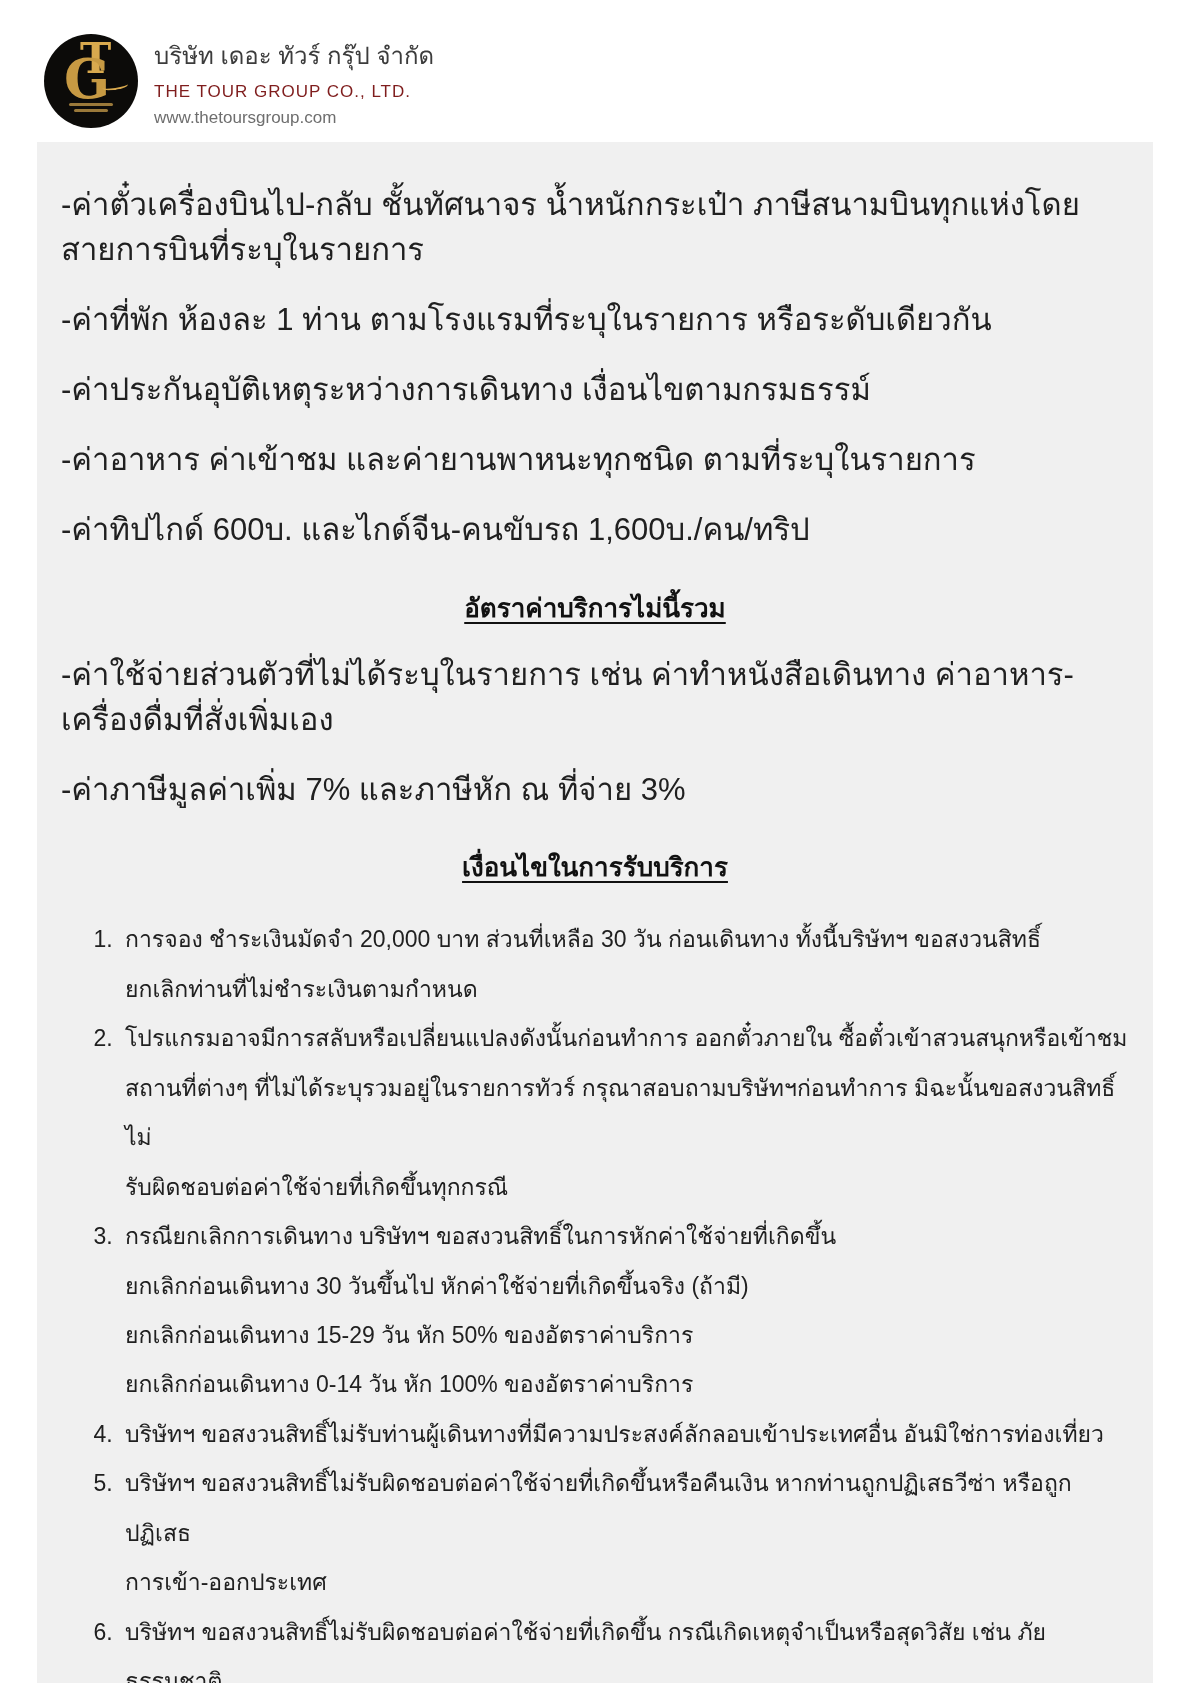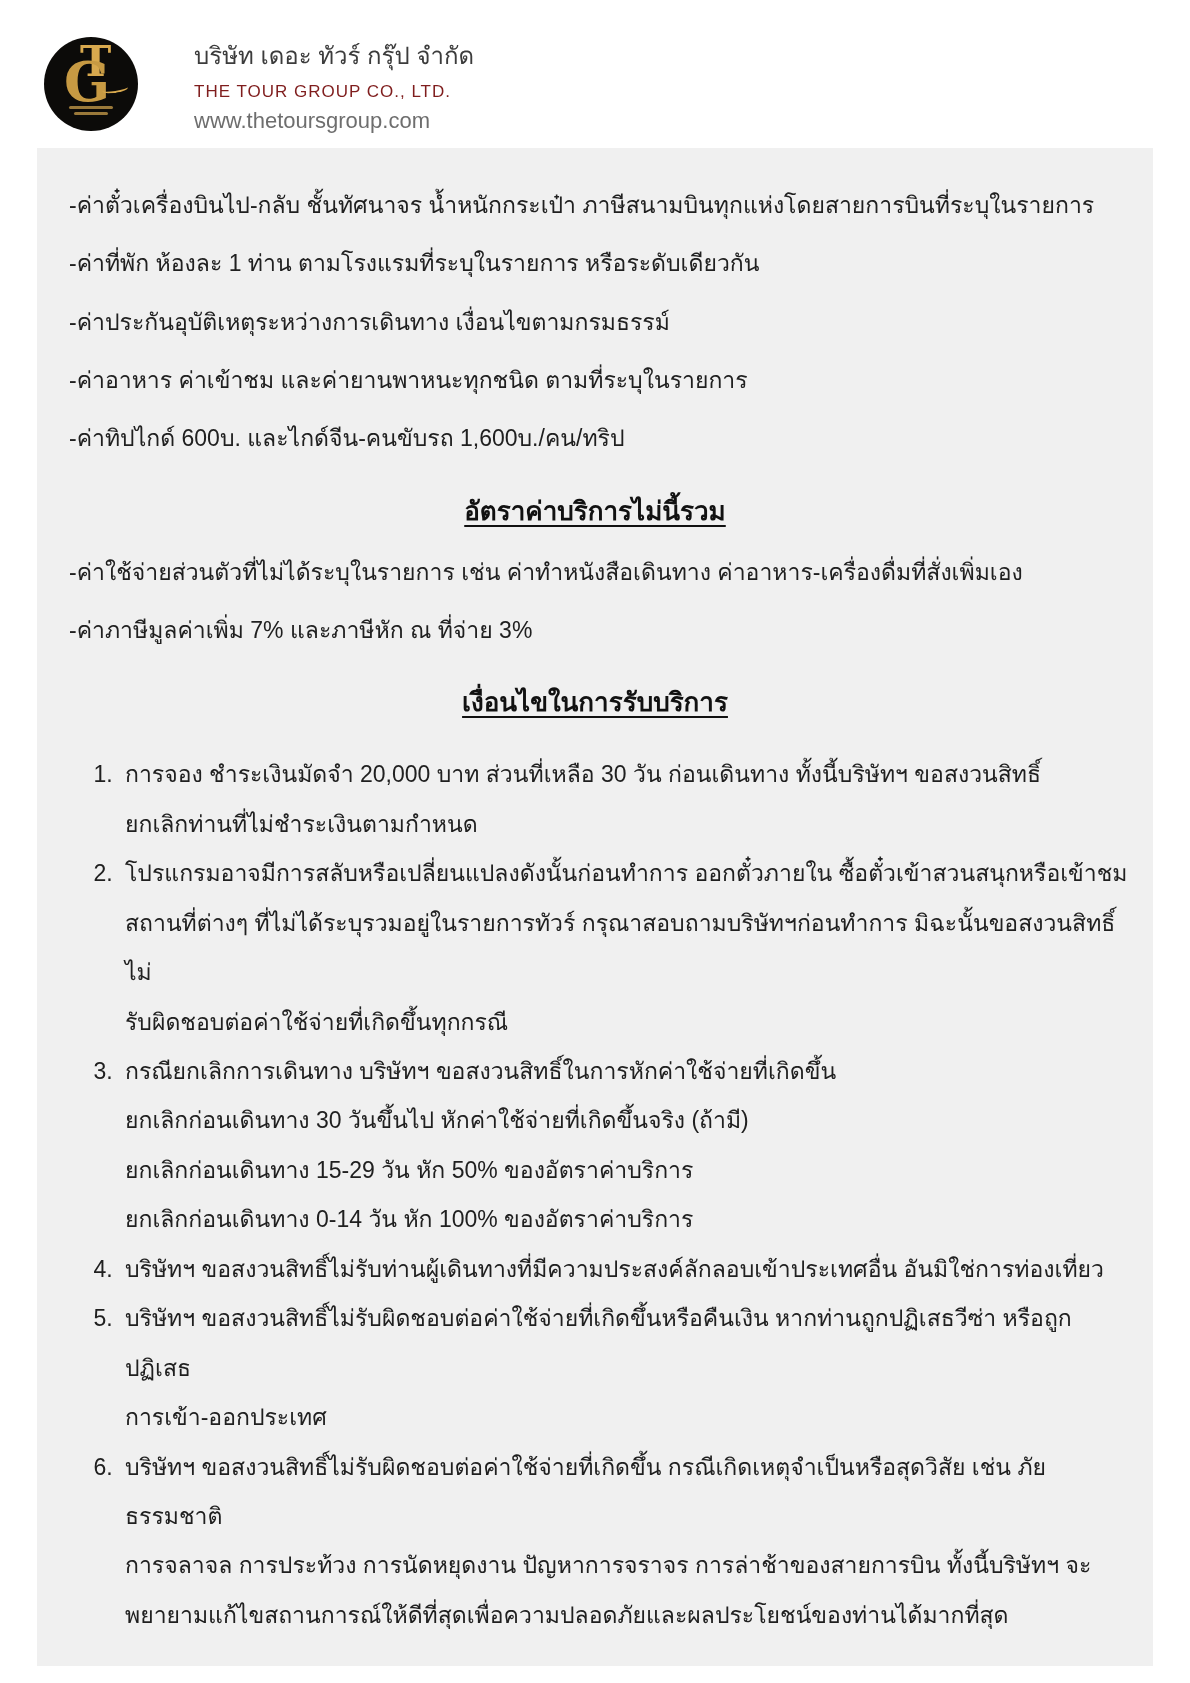--- a/index.html
+++ b/index.html
@@ -66,34 +66,34 @@
   .logo .logo-lines { position: absolute; bottom: 13px; left: 0; right: 0; }
   .logo .logo-lines i {
     display: block;
     height: 3px;
     margin: 3px auto;
     background: #9a793a;
     border-radius: 2px;
   }
   .logo .logo-lines i:nth-child(1) { width: 44px; }
   .logo .logo-lines i:nth-child(2) { width: 34px; }
-  .header-text { padding-top: 2px; margin-left: 40px; }
+  .header-text { padding-top: 2px; }
   .company-th {
     font-size: 24px;
     color: #3c3c3c;
     margin-bottom: 7px;
   }
   .company-en {
     font-size: 17px;
     letter-spacing: 1px;
     color: #7f1d1d;
     margin-bottom: 6px;
   }
   .website {
-    font-size: 22px;
+    font-size: 17px;
     color: #6e6e6e;
     text-decoration: none;
     cursor: pointer;
   }
   
   .content-box {
     width: 1116px;
     margin: 0 auto;
     background: #f0f0f0;
     padding: 16px 24px 26px 24px;
@@ -102,24 +102,24 @@
     font-size: 26px;
     font-weight: bold;
     color: #111111;
     text-align: center;
     text-decoration: underline;
     text-underline-offset: 5px;
     margin: 16px 0 14px 0;
   }
   .section-heading.mt { margin-top: 34px; }
   .dash-item {
-    font-size: 23px;
+    font-size: 31px;
     color: #202020;
     line-height: 1.45;
-    margin: 25px 8px;
+    margin: 25px 0;
     white-space: pre-line;
   }
   .conditions-list {
     margin: 28px 0 0 0;
     padding: 0 0 0 58px;
     font-size: 23px;
     color: #202020;
   }
   .conditions-list li {
     line-height: 2.15;

